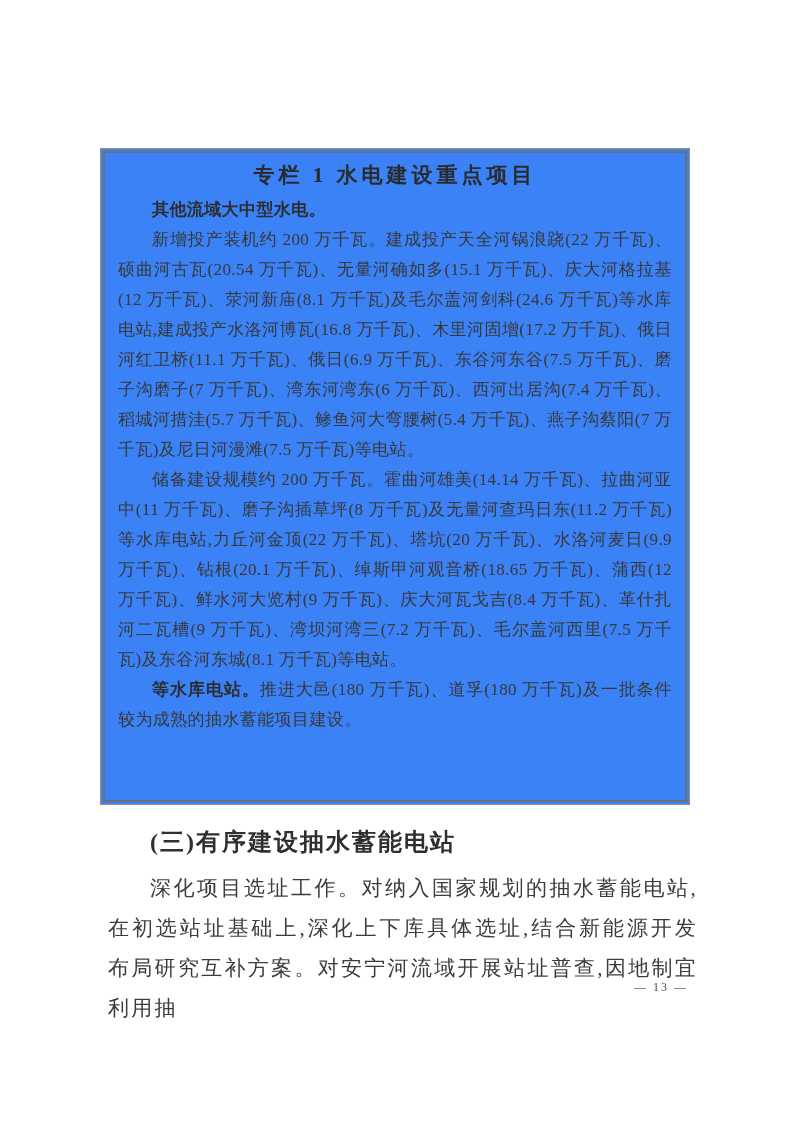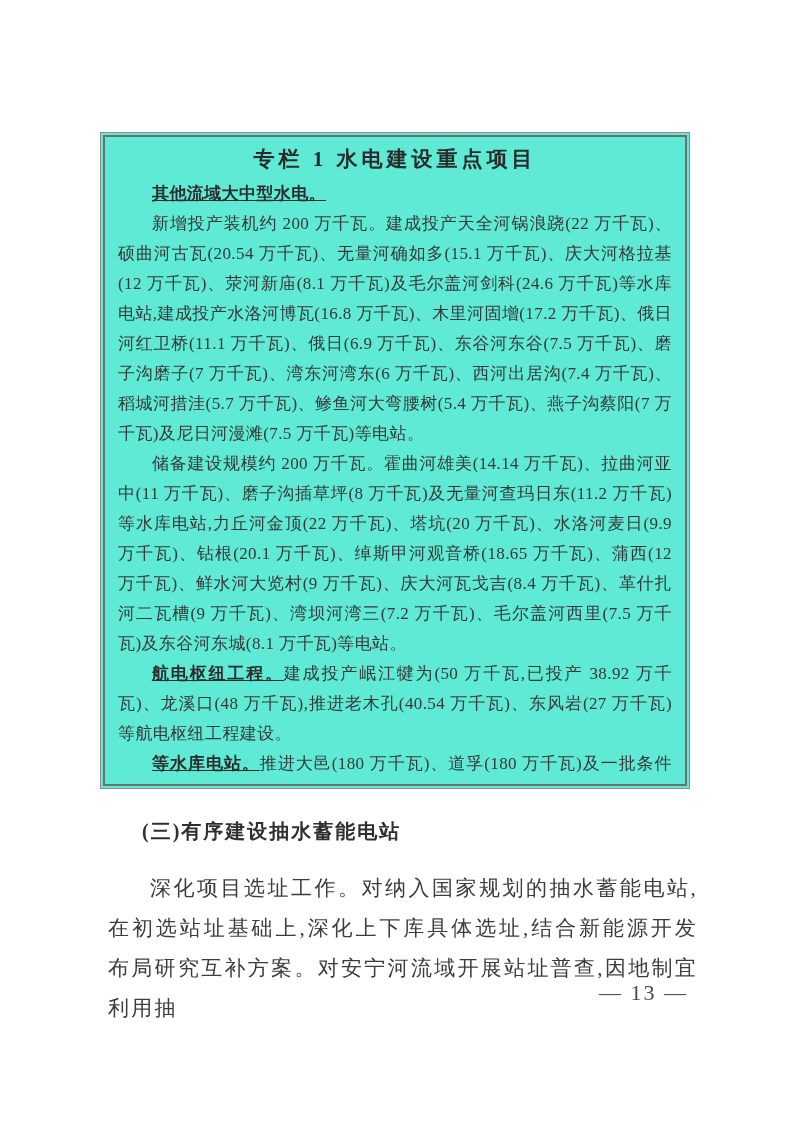--- a/index.html
+++ b/index.html
@@ -10,27 +10,27 @@
     margin: 0 auto;
     background: #ffffff;
     font-family: "Liberation Serif", "DejaVu Serif", serif;
     color: #333333;
     overflow: hidden;
   }
   
   .panel {
     position: absolute;
     left: 100px;
-    top: 132px;
+    top: 148px;
     width: 590px;
     height: 657px;
     box-sizing: border-box;
     border: 1px solid #8f8f8f;
     padding: 2px;
-    background: #5eead4;
+    background: #3b82f6;
   }
   .panel-inner {
     box-sizing: border-box;
     width: 100%;
     height: 100%;
     border: 2px solid #6f6f6f;
     padding: 6px 13px 10px 13px;
     overflow: hidden;
   }
   .panel-title {
@@ -43,30 +43,30 @@
   }
   .panel p {
     margin: 0;
     font-size: 17px;
     line-height: 30px;
     text-align: justify;
     text-indent: 2em;
     color: #383838;
     letter-spacing: 0.4px;
   }
-  .lead { font-weight: bold; color: #2d2d2d; text-decoration: underline; }
+  .lead { font-weight: bold; color: #2d2d2d; }
   
   .section-heading {
     position: absolute;
     left: 100px;
     top: 818px;
     width: 590px;
-    margin: 0;
+    margin: 8px;
     padding-left: 42px;
-    font-size: 20px;
+    font-size: 24px;
     font-weight: bold;
     color: #2f2f2f;
     letter-spacing: 2px;
   }
   
   .body-paragraph {
     position: absolute;
     left: 100px;
     top: 860px;
     width: 590px;
@@ -75,41 +75,40 @@
     line-height: 40px;
     text-align: justify;
     text-indent: 2em;
     letter-spacing: 2.2px;
     color: #3c3c3c;
   }
   .page-number {
     position: absolute;
     top: 980px;
     right: 112px;
-    font-size: 22px;
+    font-size: 12px;
     letter-spacing: 2px;
     color: #4a4a4a;
   }
 </style>
 </head>
 <body>
 
 <div class="page">
 
   <div class="panel">
     <div class="panel-inner">
       <div class="panel-title">专栏 1  水电建设重点项目</div>
 
       <p><span class="lead">其他流域大中型水电。</span><span></span></p>
 
       <p><span class="lead"></span><span>新增投产装机约 200 万千瓦。建成投产天全河锅浪跷(22 万千瓦)、硕曲河古瓦(20.54 万千瓦)、无量河确如多(15.1 万千瓦)、庆大河格拉基(12 万千瓦)、荥河新庙(8.1 万千瓦)及毛尔盖河剑科(24.6 万千瓦)等水库电站,建成投产水洛河博瓦(16.8 万千瓦)、木里河固增(17.2 万千瓦)、俄日河红卫桥(11.1 万千瓦)、俄日(6.9 万千瓦)、东谷河东谷(7.5 万千瓦)、磨子沟磨子(7 万千瓦)、湾东河湾东(6 万千瓦)、西河出居沟(7.4 万千瓦)、稻城河措洼(5.7 万千瓦)、鲹鱼河大弯腰树(5.4 万千瓦)、燕子沟蔡阳(7 万千瓦)及尼日河漫滩(7.5 万千瓦)等电站。</span></p>
 
       <p><span class="lead"></span><span>储备建设规模约 200 万千瓦。霍曲河雄美(14.14 万千瓦)、拉曲河亚中(11 万千瓦)、磨子沟插草坪(8 万千瓦)及无量河查玛日东(11.2 万千瓦)等水库电站,力丘河金顶(22 万千瓦)、塔坑(20 万千瓦)、水洛河麦日(9.9 万千瓦)、钻根(20.1 万千瓦)、绰斯甲河观音桥(18.65 万千瓦)、蒲西(12 万千瓦)、鲜水河大览村(9 万千瓦)、庆大河瓦戈吉(8.4 万千瓦)、革什扎河二瓦槽(9 万千瓦)、湾坝河湾三(7.2 万千瓦)、毛尔盖河西里(7.5 万千瓦)及东谷河东城(8.1 万千瓦)等电站。</span></p>
 
-      <p><span class="lead">航电枢纽工程。</span><span>建成投产岷江犍为(50 万千瓦,已投产 38.92 万千瓦)、龙溪口(48 万千瓦),推进老木孔(40.54 万千瓦)、东风岩(27 万千瓦)等航电枢纽工程建设。</span></p>
 
       <p><span class="lead">等水库电站。</span><span>推进大邑(180 万千瓦)、道孚(180 万千瓦)及一批条件较为成熟的抽水蓄能项目建设。</span></p>
     </div>
   </div>
 
   <h2 class="section-heading">(三)有序建设抽水蓄能电站</h2>
 
   <p class="body-paragraph">深化项目选址工作。对纳入国家规划的抽水蓄能电站,在初选站址基础上,深化上下库具体选址,结合新能源开发布局研究互补方案。对安宁河流域开展站址普查,因地制宜利用抽</p>
 
   <div class="page-number">— 13 —</div>

